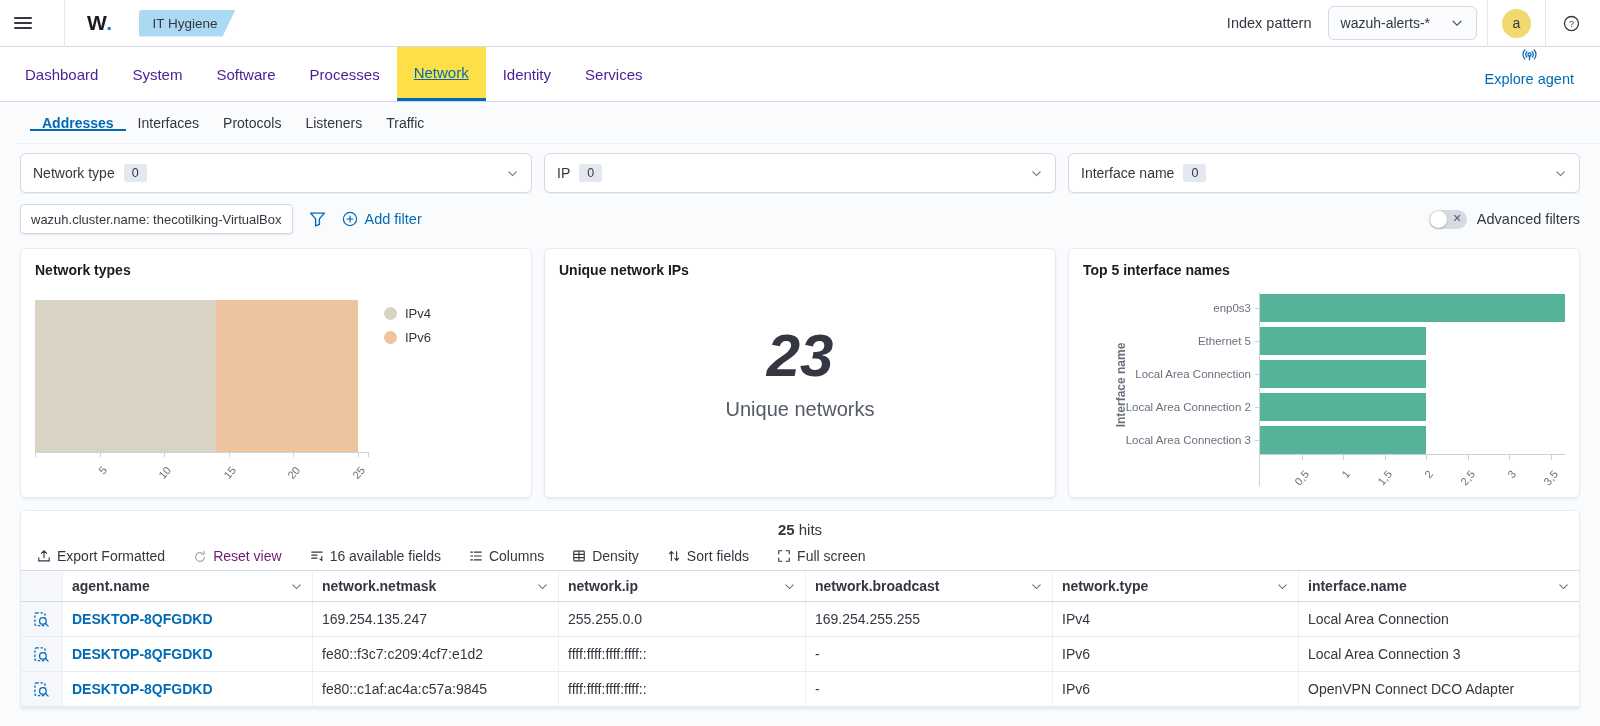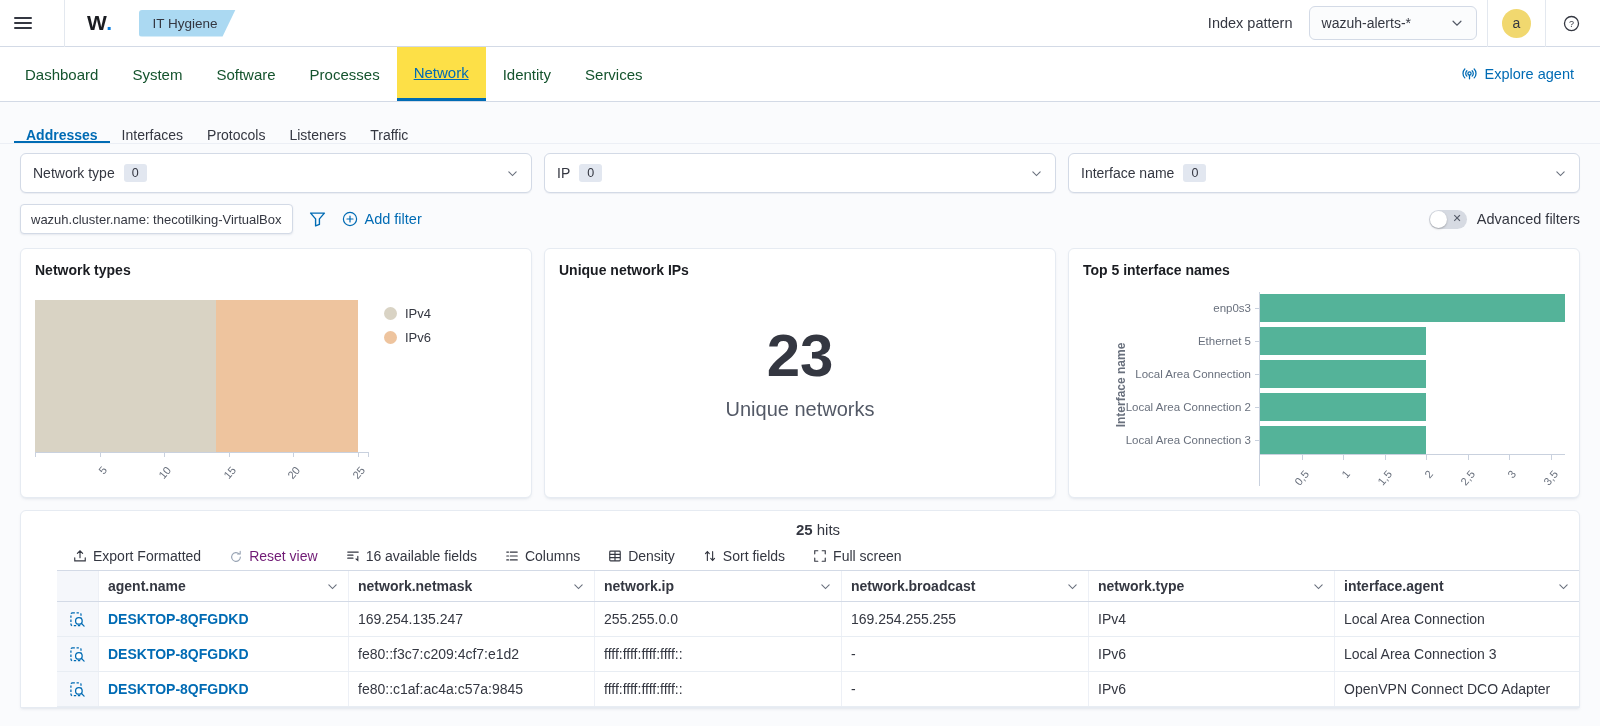--- a/index.html
+++ b/index.html
@@ -17,36 +17,36 @@
   .hamburger .bars { width:18px; }
   .hamburger .bars div { height:2px; background:#343741; margin:3px 0; border-radius:1px; }
   .vdiv { width:1px; height:47px; background:#e3e8ef; margin:0 10px; }
   .logo { font-weight:700; font-size:21px; color:#1a1c21; letter-spacing:.5px; padding:0 12px; }
   .logo .dot { color:#0a7ee0; }
   .module-badge { background:#abd9f2; color:#343741; font-size:13.5px; padding:6px 18px 6px 14px;
     margin-left:14px; clip-path: polygon(0 0, 100% 0, calc(100% - 13px) 100%, 0 100%);
     border-radius:3px 0 0 3px; }
   .topbar-right { margin-left:auto; display:flex; align-items:center; }
   .idx-label { font-size:14.5px; color:#343741; margin-right:16px; }
-  .idx-select { display:flex; align-items:center; gap:39px; background:#fbfcfd; border:1px solid #d3dae6;
+  .idx-select { display:flex; align-items:center; gap:20px; background:#fbfcfd; border:1px solid #d3dae6;
     border-radius:6px; padding:8px 12px; font-size:14px; color:#343741; cursor:pointer; }
   .avatar { width:29px; height:29px; border-radius:50%; background:#f1d86f; color:#343741;
     display:flex; align-items:center; justify-content:center; font-size:14px; margin:0 4px; }
   .help-btn { width:30px; height:30px; display:flex; align-items:center; justify-content:center; cursor:pointer; }
 
   
   .tabs-row { height:55px; background:#fff; border-bottom:1px solid #d3dae6;
     display:flex; align-items:stretch; padding:0 8px; }
-  .tab { display:flex; align-items:center; padding:0 17px; font-size:15px; color:#14532d; cursor:pointer; }
+  .tab { display:flex; align-items:center; padding:0 17px; font-size:15px; color:#4c1d95; cursor:pointer; }
   .tab.active { background:#fde047; color:#006BB4; border-bottom:3px solid #006BB4; text-decoration:underline; }
   .explore { margin-left:auto; display:flex; align-items:center; gap:7px; color:#006BB4;
-    font-size:14.5px; padding:0 18px; cursor:pointer; }
-
-  
-  .subtabs-row { height:42px; display:flex; align-items:flex-end; padding:0 14px; border-bottom:1px solid #eceff5; }
+    font-size:14.5px; padding:0 18px; cursor:pointer;flex-direction:column; }
+
+  
+  .subtabs-row { height:42px; display:flex; align-items:center; padding:0 14px; border-bottom:1px solid #eceff5;margin-left:16px; }
   .subtab { display:flex; align-items:center; padding:0 12px; font-size:14px; color:#343741; cursor:pointer; }
   .subtab.active { color:#006BB4; font-weight:700; box-shadow: inset 0 -2px 0 #006BB4; }
 
   
   .combo-row { display:flex; gap:12px; padding:9px 20px 4px; }
   .combo { flex:1; height:40px; background:#fff; border:1px solid #d3dae6; border-radius:6px;
     display:flex; align-items:center; padding:0 12px; cursor:pointer;
     box-shadow:0 1px 1px rgba(152,162,179,.15); }
   .combo .lbl { font-size:14px; color:#343741; }
   .combo .cnt { background:#e2e7f0; border-radius:3px; font-size:12.5px; padding:2px 8px; margin-left:9px; }
@@ -80,21 +80,21 @@
   .nt-tick { position:absolute; top:-1px; width:1px; height:5px; background:#c9d1de; }
   .nt-labels { position:absolute; top:160px; left:0; width:100%; height:26px; }
   .nt-lab { position:absolute; width:34px; text-align:right; font-size:11px; color:#69707d;
     transform:rotate(-50deg); transform-origin:100% 0; }
   .legend { margin-left:26px; margin-top:6px; }
   .legend .li { display:flex; align-items:center; gap:8px; margin-bottom:9px; font-size:13px; color:#343741; }
   .legend .dot { width:13px; height:13px; border-radius:50%; }
 
   
   .metric { position:absolute; inset:0; display:flex; flex-direction:column; align-items:center; justify-content:center; }
-  .metric .num { font-size:60px; font-weight:700; color:#343741; line-height:1; }
+  .metric .num { font-size:60px; font-weight:700; color:#343741; line-height:1;font-style:italic; }
   .metric .sub { font-size:20px; color:#535966; margin-top:12px; }
 
   
   .t5-body { display:flex; margin-top:14px; position:relative; }
   .t5-ylabel { position:absolute; left:-4px; top:86px; transform:rotate(-90deg); transform-origin:center;
     font-size:12px; font-weight:700; color:#69707d; white-space:nowrap; }
   .t5-cats { width:162px; display:flex; flex-direction:column; gap:5px; padding-top:2px; margin-left:14px; }
   .t5-cats .cat { height:28px; display:flex; align-items:center; justify-content:flex-end;
     font-size:11.5px; color:#69707d; text-align:right; }
   .t5-cats .cat::after { content:""; width:4px; height:1px; background:#c9d1de; margin-left:4px; }
@@ -102,21 +102,21 @@
   .t5-bars { display:flex; flex-direction:column; gap:5px; padding-top:2px; }
   .t5-bar { height:28px; }
   .t5-axis { position:relative; height:6px; border-top:1px solid #c9d1de; }
   .t5-tick { position:absolute; top:0; width:1px; height:5px; background:#c9d1de; }
   .t5-labels { position:relative; height:26px; }
   .t5-lab { position:absolute; width:30px; text-align:right; font-size:11px; color:#69707d;
     transform:rotate(-50deg); transform-origin:100% 0; top:8px; }
 
   
   .table-panel { margin:2px 20px 0; background:#fff; border:1px solid #e6ebf2; border-radius:6px 6px 0 0;
-    box-shadow:0 2px 3px -1px rgba(152,162,179,.25);padding-left:36px; }
+    box-shadow:0 2px 3px -1px rgba(152,162,179,.25); }
   .hits { text-align:center; padding:10px 0 2px; font-size:15px; }
   .hits b { font-weight:700; }
   .dg-toolbar { display:flex; align-items:center; gap:28px; padding:8px 16px 6px; }
   .dg-btn { display:flex; align-items:center; gap:6px; font-size:14px; color:#343741; cursor:pointer; }
   .dg-btn.disabled { color:#701a75; cursor:default;align-items:flex-end; }
   .grid { width:100%; }
   .grid-row { display:grid; grid-template-columns:42px 250px 246px 247px 247px 246px 1fr; align-items:stretch; }
   .gh { border-top:1px solid #d3dae6; border-bottom:1px solid #d3dae6; height:32px; }
   .gh .cell { font-weight:700; font-size:14px; display:flex; align-items:center; padding:0 9px;
     border-right:1px solid #edf0f6; cursor:pointer; }
@@ -411,21 +411,21 @@
             <path d="M3.5 6l4.5 4.5L12.5 6" fill="none" stroke="#69707d" stroke-width="1.4" stroke-linecap="round"></path>
           </svg>
         </div>
         <div class="cell">
           <span>network.type</span>
           <svg class="chev" width="13" height="13" viewBox="0 0 16 16">
             <path d="M3.5 6l4.5 4.5L12.5 6" fill="none" stroke="#69707d" stroke-width="1.4" stroke-linecap="round"></path>
           </svg>
         </div>
         <div class="cell">
-          <span>interface.agent</span>
+          <span>interface.name</span>
           <svg class="chev" width="13" height="13" viewBox="0 0 16 16">
             <path d="M3.5 6l4.5 4.5L12.5 6" fill="none" stroke="#69707d" stroke-width="1.4" stroke-linecap="round"></path>
           </svg>
         </div>
       </div>
     <div id="grid-body">
         <div class="grid-row gr">
           <div class="cell icon-cell">
             <svg width="17" height="17" viewBox="0 0 16 16" fill="none" stroke="#006BB4" stroke-width="1.2">
               <rect x="1.8" y="1.8" width="9.5" height="12" rx="1.5" stroke-dasharray="2.2 1.6"></rect>

